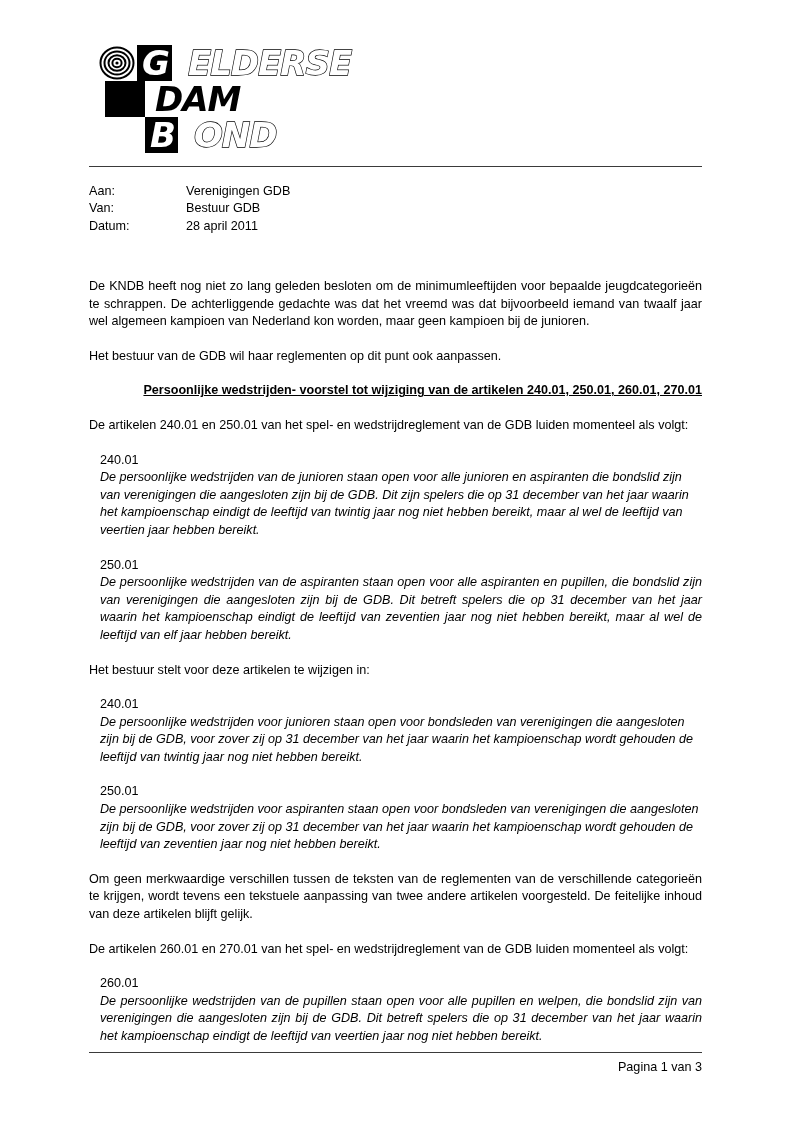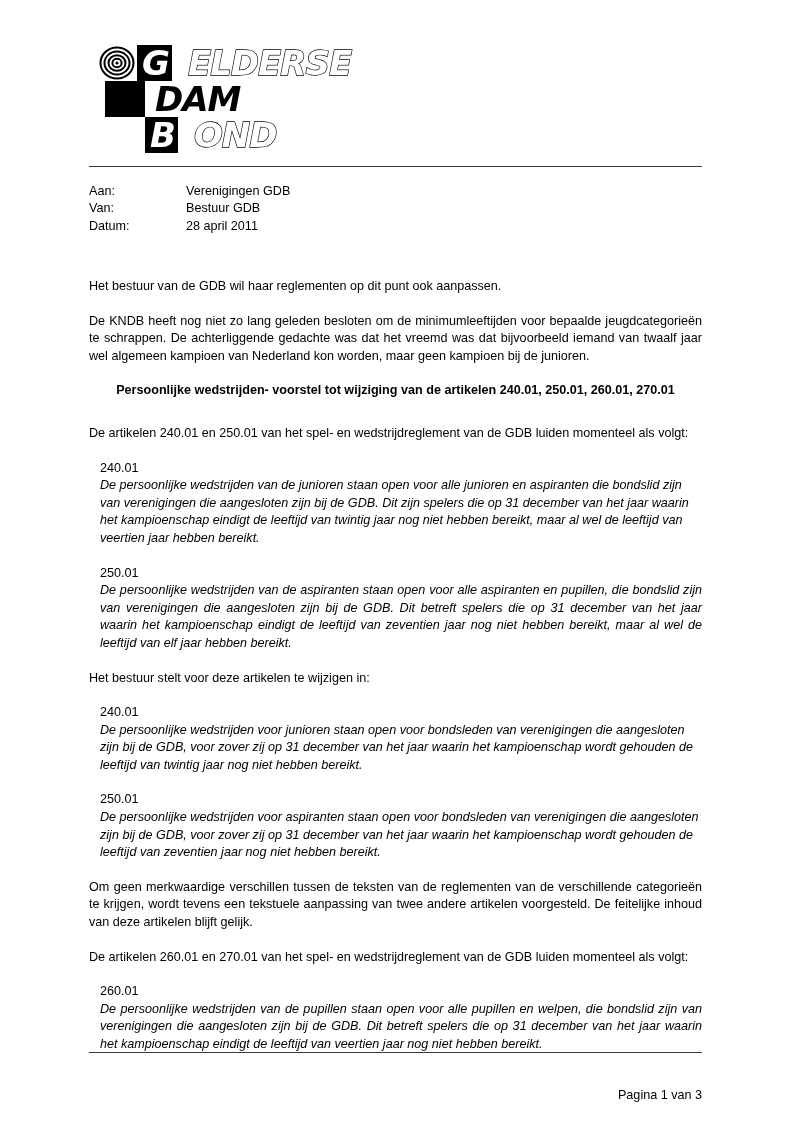--- a/index.html
+++ b/index.html
@@ -119,23 +119,24 @@
     top: 278px;
     width: 613px;
     font-size: 12.6px;
     line-height: 17.6px;
   }
   p.para {
     margin: 0 0 17px 0;
     text-align: justify;
   }
   p.heading {
-    margin: 0 0 25px 0;
-    font-weight: bold;
-    text-align: center;
+    margin: 0 0 17px 0;
+    font-weight: bold;
+    text-align: right;
+    text-decoration: underline;
   }
   .art {
     margin: 0 0 17px 11px;
   }
   .art-num {
     font-style: normal;
   }
   .art-text {
     font-style: italic;
     display: block;
@@ -144,21 +145,20 @@
   .art-text.left { text-align: left; }
 
   
   .footer {
     position: absolute;
     left: 89px;
     top: 1060px;
     width: 613px;
     font-size: 12.6px;
     text-align: right;
-    margin-top: 28px;
   }
 </style>
 </head>
 <body>
 
 <div class="page">
 
   <div class="logo">
     <div class="logo-row logo-row-1">
       <span class="logo-target">
@@ -195,23 +195,23 @@
       <span class="meta-value">Bestuur GDB</span>
     </div>
     <div class="meta-row">
       <span class="meta-label">Datum:</span>
       <span class="meta-value">28 april 2011</span>
     </div>
   </div>
 
   <div class="body">
 
+    <p class="para">De KNDB heeft nog niet zo lang geleden besloten om de minimumleeftijden voor bepaalde jeugdcategorieën te schrappen. De achterliggende gedachte was dat het vreemd was dat bijvoorbeeld iemand van twaalf jaar wel algemeen kampioen van Nederland kon worden, maar geen kampioen bij de junioren.</p>
+
     <p class="para">Het bestuur van de GDB wil haar reglementen op dit punt ook aanpassen.</p>
-
-    <p class="para">De KNDB heeft nog niet zo lang geleden besloten om de minimumleeftijden voor bepaalde jeugdcategorieën te schrappen. De achterliggende gedachte was dat het vreemd was dat bijvoorbeeld iemand van twaalf jaar wel algemeen kampioen van Nederland kon worden, maar geen kampioen bij de junioren.</p>
 
     <p class="heading">Persoonlijke wedstrijden- voorstel tot wijziging van de artikelen 240.01, 250.01, 260.01, 270.01</p>
 
     <p class="para">De artikelen 240.01 en 250.01 van het spel- en wedstrijdreglement van de GDB luiden momenteel als volgt:</p>
 
     <div class="art">
       <span class="art-num">240.01</span>
       <span class="art-text left">De persoonlijke wedstrijden van de junioren staan open voor alle junioren en aspiranten die bondslid zijn van verenigingen die aangesloten zijn bij de GDB. Dit zijn spelers die op 31 december van het jaar waarin het kampioenschap eindigt de leeftijd van twintig jaar nog niet hebben bereikt, maar al wel de leeftijd van veertien jaar hebben bereikt.</span>
     </div>
 

